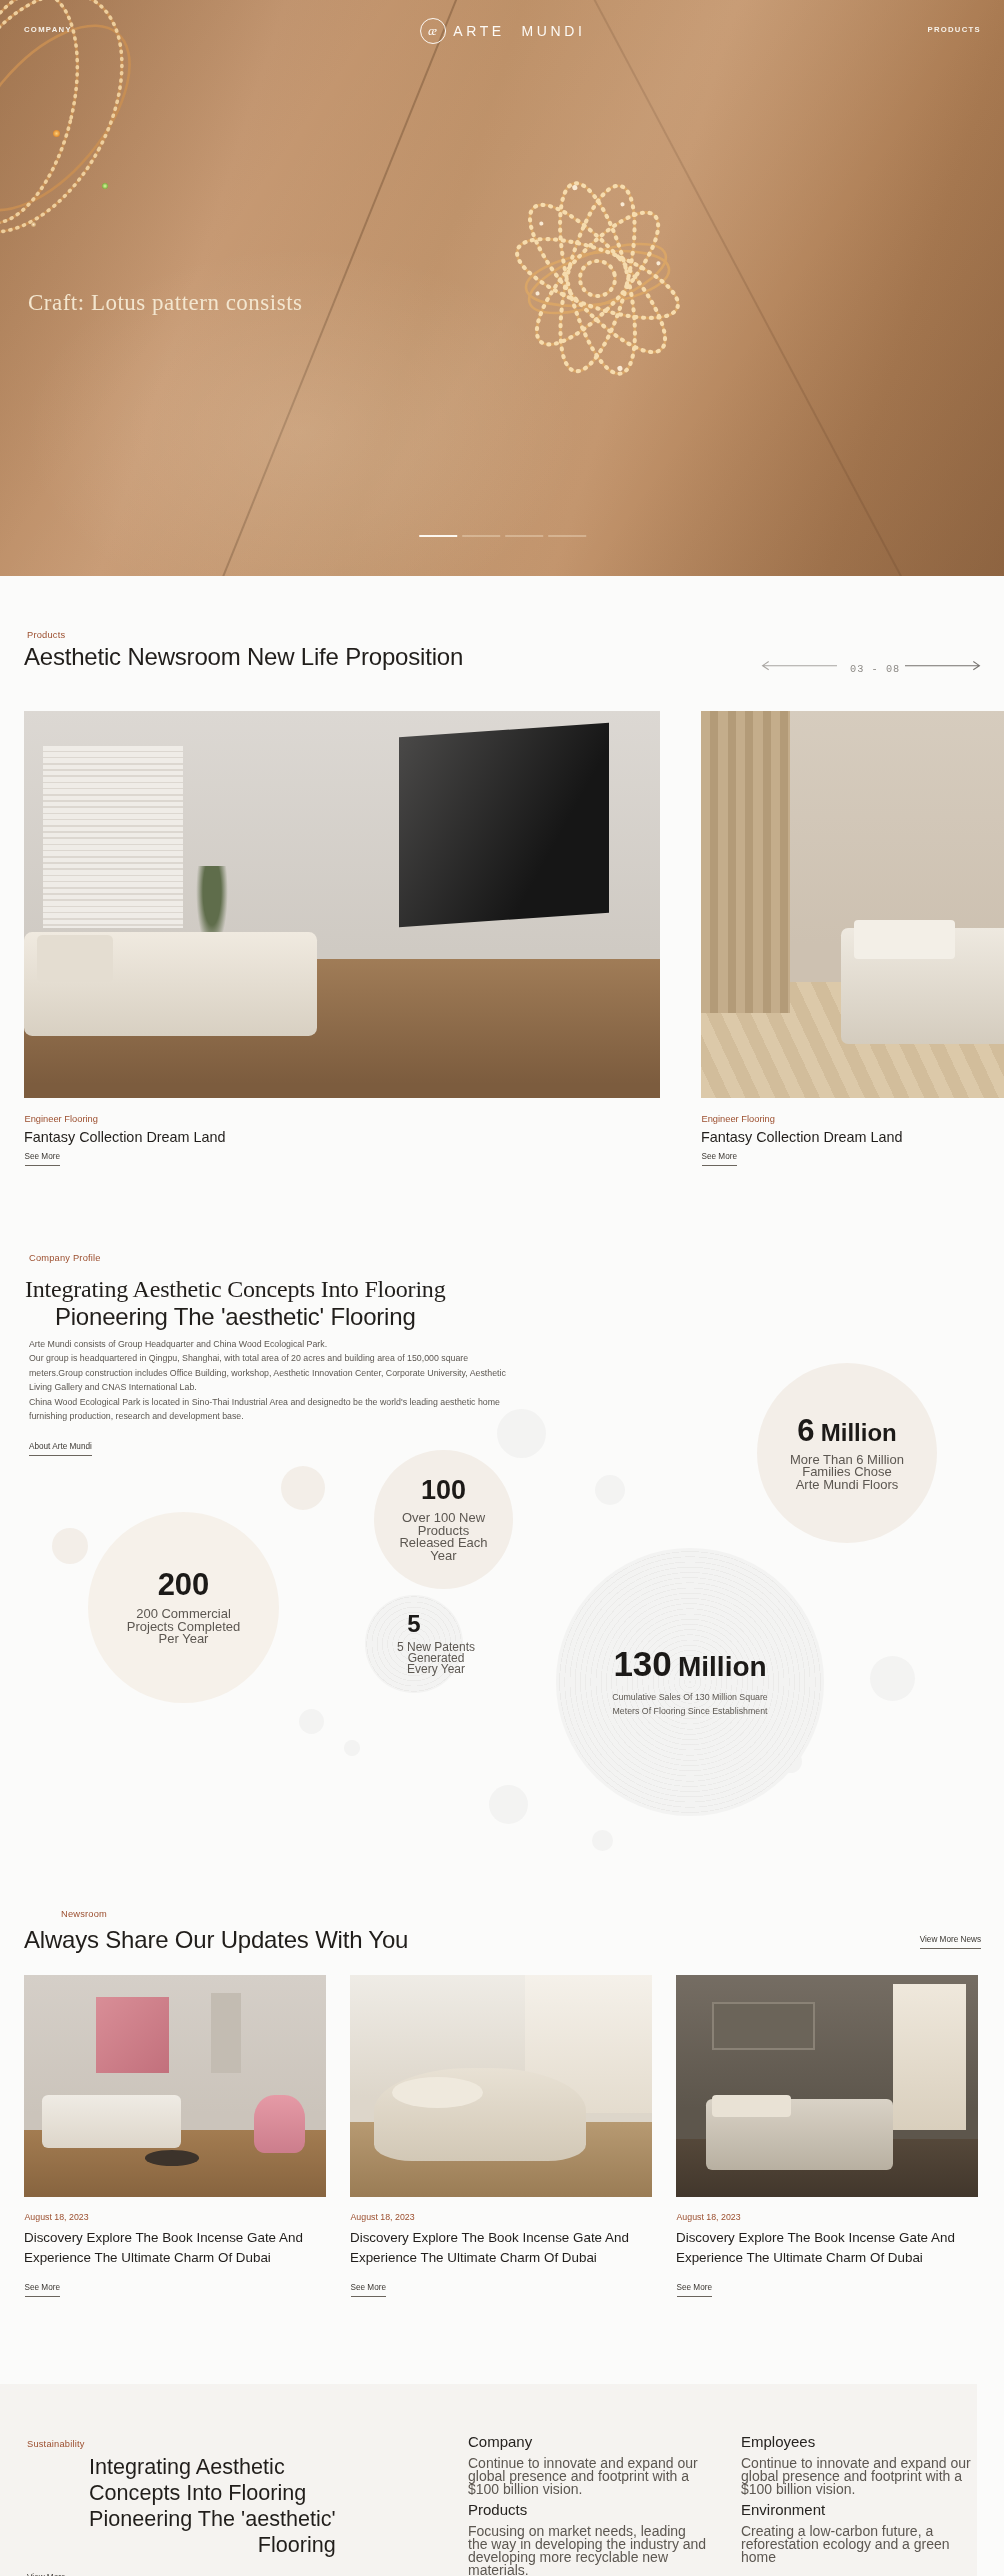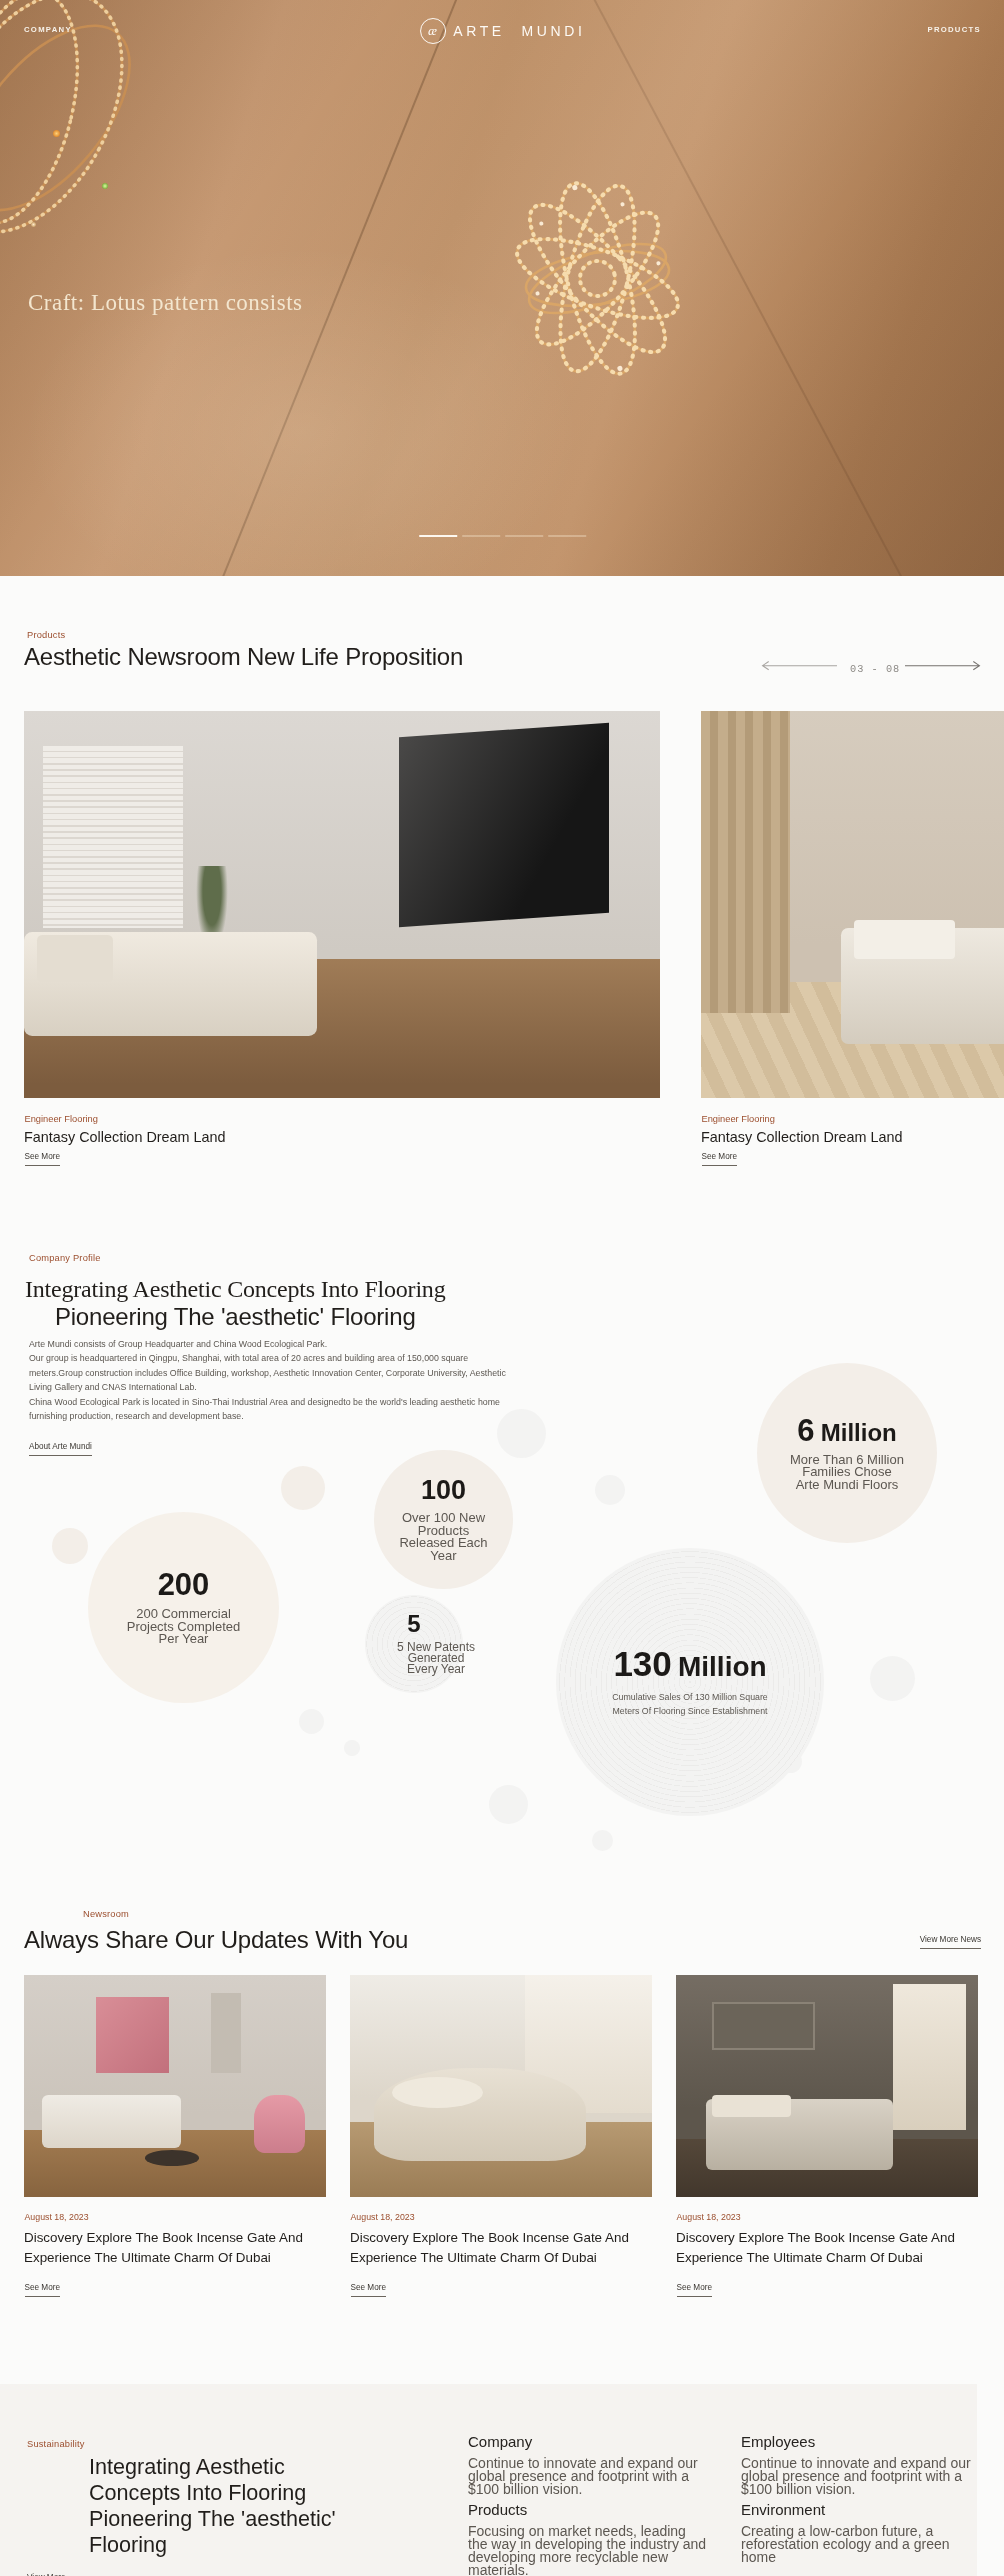--- a/index.html
+++ b/index.html
@@ -78,21 +78,21 @@
   .stat-200{left:88px;top:1512px;width:191px;height:191px;background:#f6f1ea;}
   .stat-200 .v{font-size:31px;} .stat-200 .cap{width:121px;}
   .stat-5{left:365px;top:1595px;width:98px;height:98px;}
   .stat-5 .v{font-size:24px;} .stat-5 .cap{font-size:12px;line-height:11.3px;width:82px;margin-top:5.2px;margin-left:44px;}
   .stat-130m{left:556px;top:1548px;width:268px;height:268px;}
   .stat-130m .v{font-size:35px;} .stat-130m .u{font-size:28px;}
   .stat-130m .cap{font-size:8.8px;line-height:13.4px;width:160px;margin-top:10.3px;}
   .deco{position:absolute;border-radius:50%;}
 
   
-  .n-label{left:43px;top:1909px;padding-left:40px;}
+  .n-label{left:21px;top:1909px;padding-left:40px;}
   .n-h2{left:24px;top:1926px;}
   .n-more{right:24px;top:1935px;}
   .ncard{position:absolute;top:1975px;width:302px;cursor:pointer;}
   .ncard .img{position:relative;width:302px;height:222px;overflow:hidden;background:#cfc9c2;}
   .ncard .date{position:absolute;left:0.5px;top:237px;font-size:8.8px;color:#9c4f2f;}
   .ncard .ttl{position:absolute;left:0;top:253px;width:291px;font-size:13.4px;line-height:19.6px;color:#211e1b;}
   .ncard .more{position:absolute;left:0.5px;top:308px;}
 
   
   .foot-bg{left:0;top:2384px;width:977px;height:314px;background:#f5f3f0;}
@@ -332,21 +332,21 @@
   </section>
 
   <section>
     <div class="abs foot-bg"></div>
 
     <div class="abs sec-label f-label">Sustainability</div>
     <h2 class="abs f-h2" style="margin:0;">
       <span style="display:block;">Integrating Aesthetic</span>
       <span style="display:block;">Concepts Into Flooring</span>
       <span style="display:block;">Pioneering The 'aesthetic'</span>
-      <span style="display:block;">Flooring</span>
+      <span style="display:block;text-align:right;">Flooring</span>
     </h2>
     <a class="abs link f-link">View More</a>
 
     <div class="fcol fc-company">
       <h3 class="fh">Company</h3>
       <p class="fb">Continue to innovate and expand our global presence and footprint with a $100 billion vision.</p>
     </div>
     <div class="fcol fc-products">
       <h3 class="fh">Products</h3>
       <p class="fb">Focusing on market needs, leading the way in developing the industry and developing more recyclable new materials.</p>

